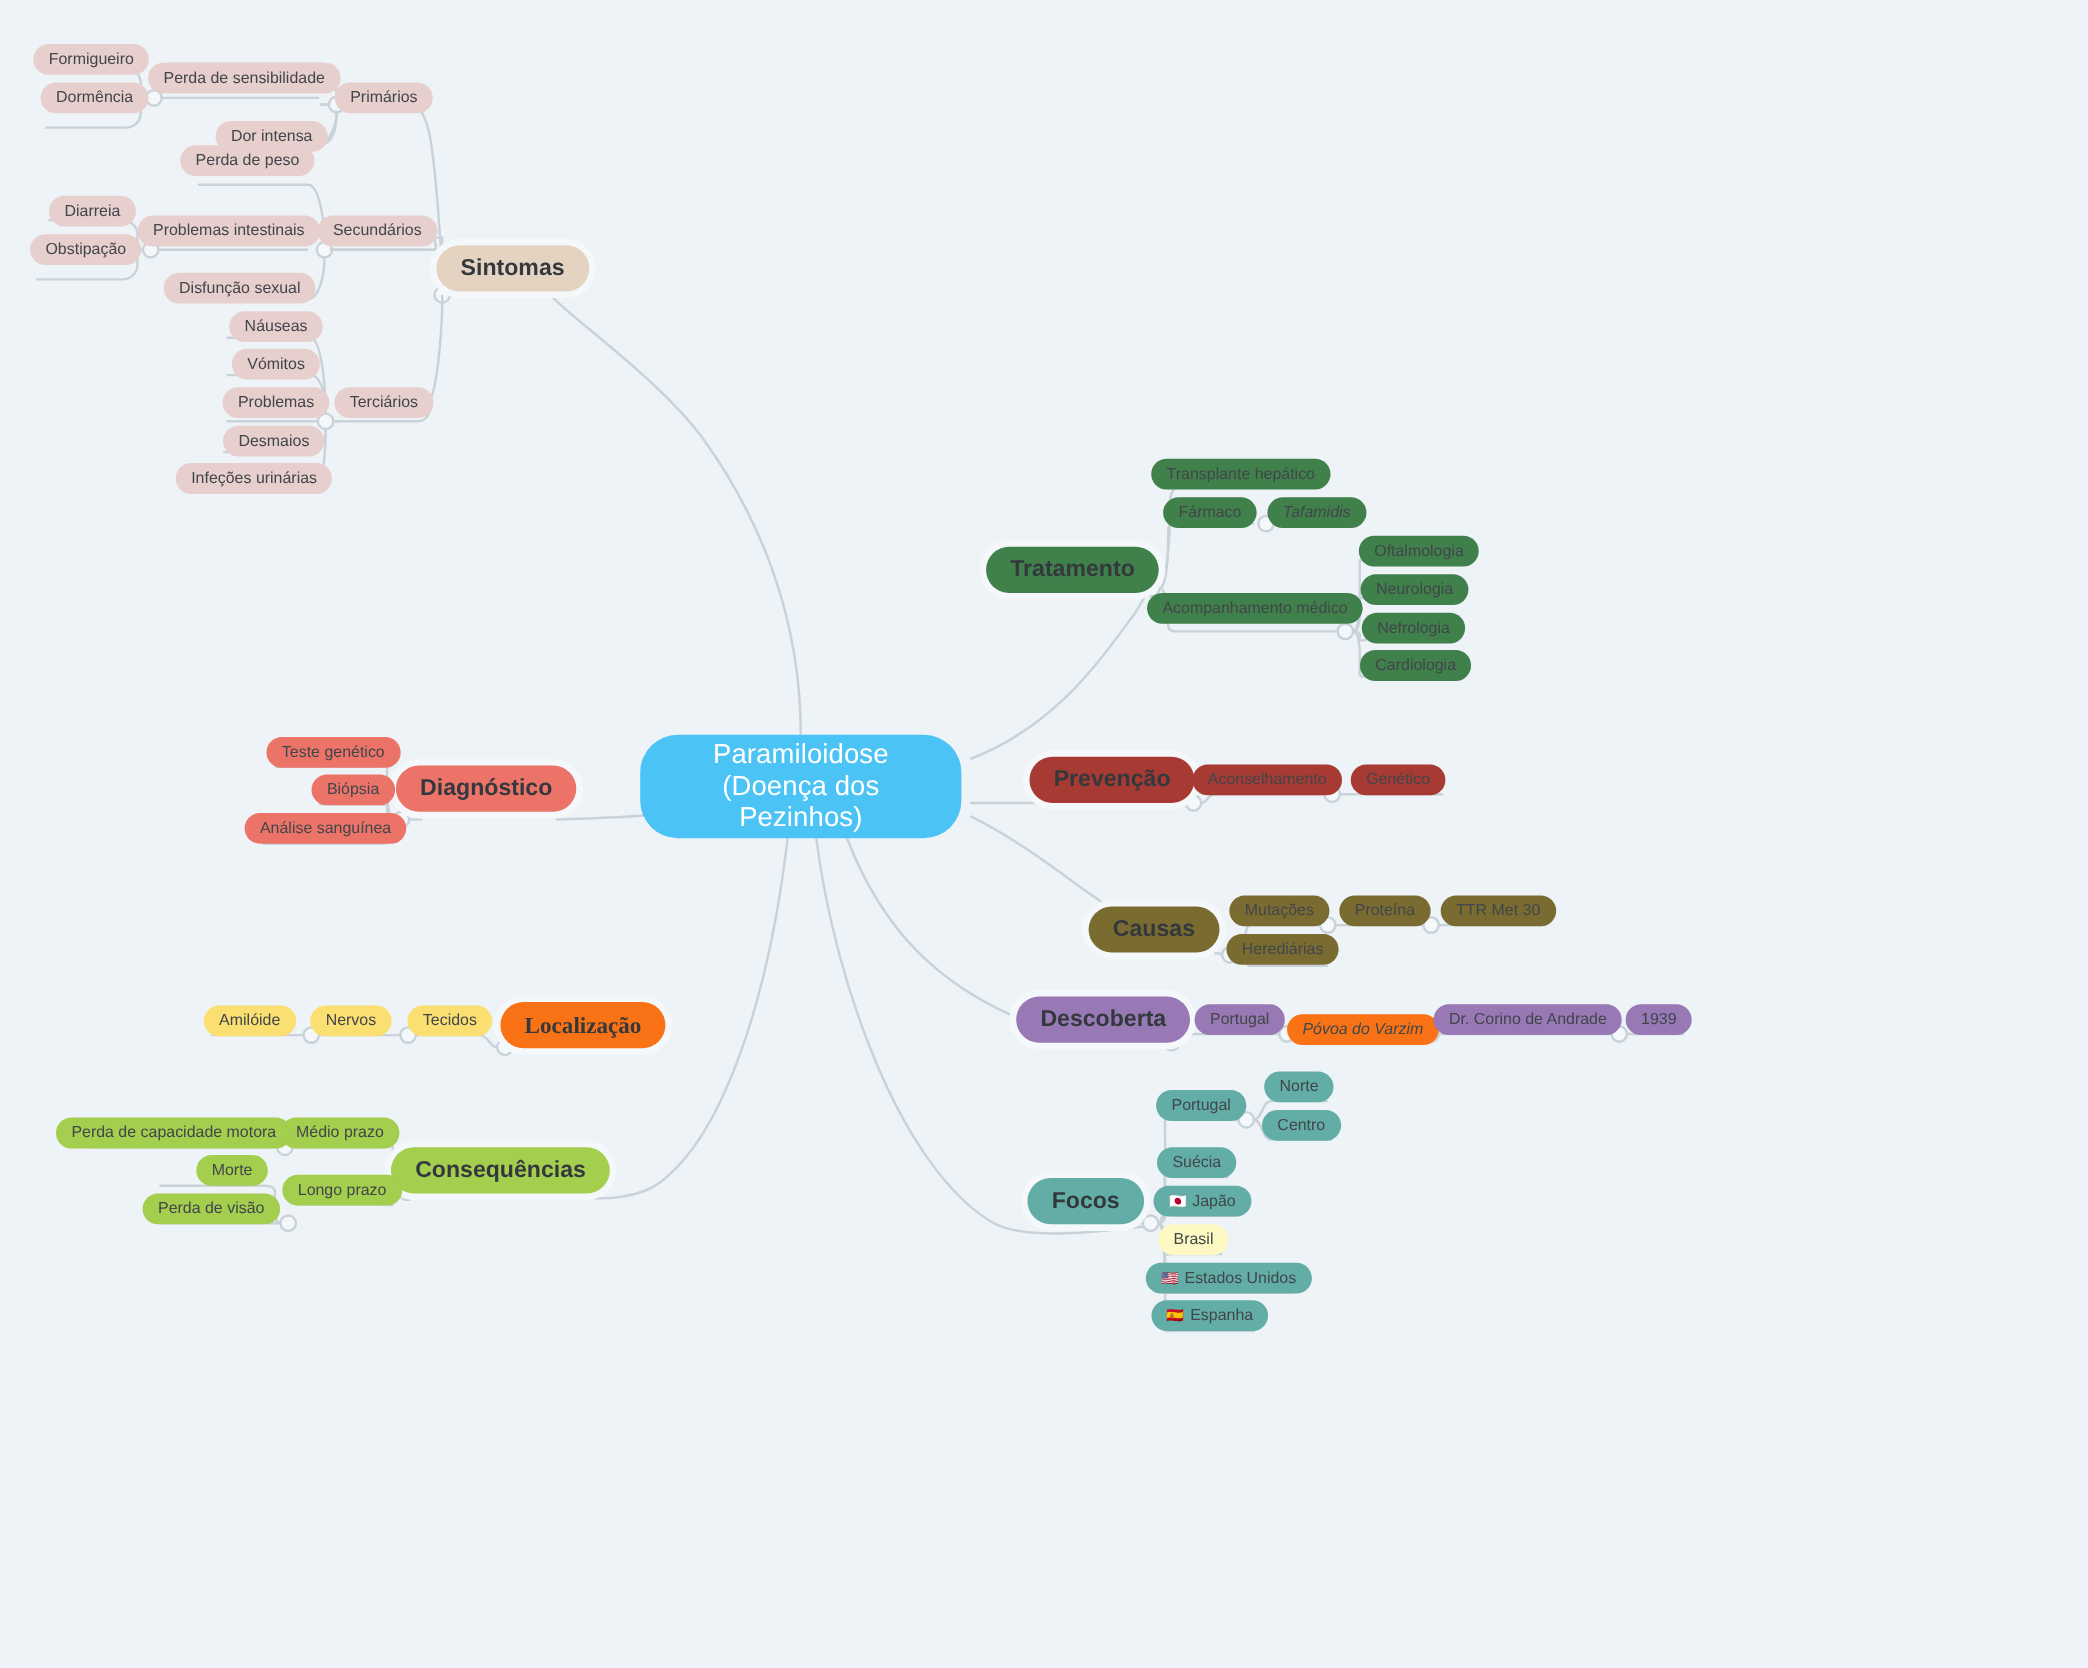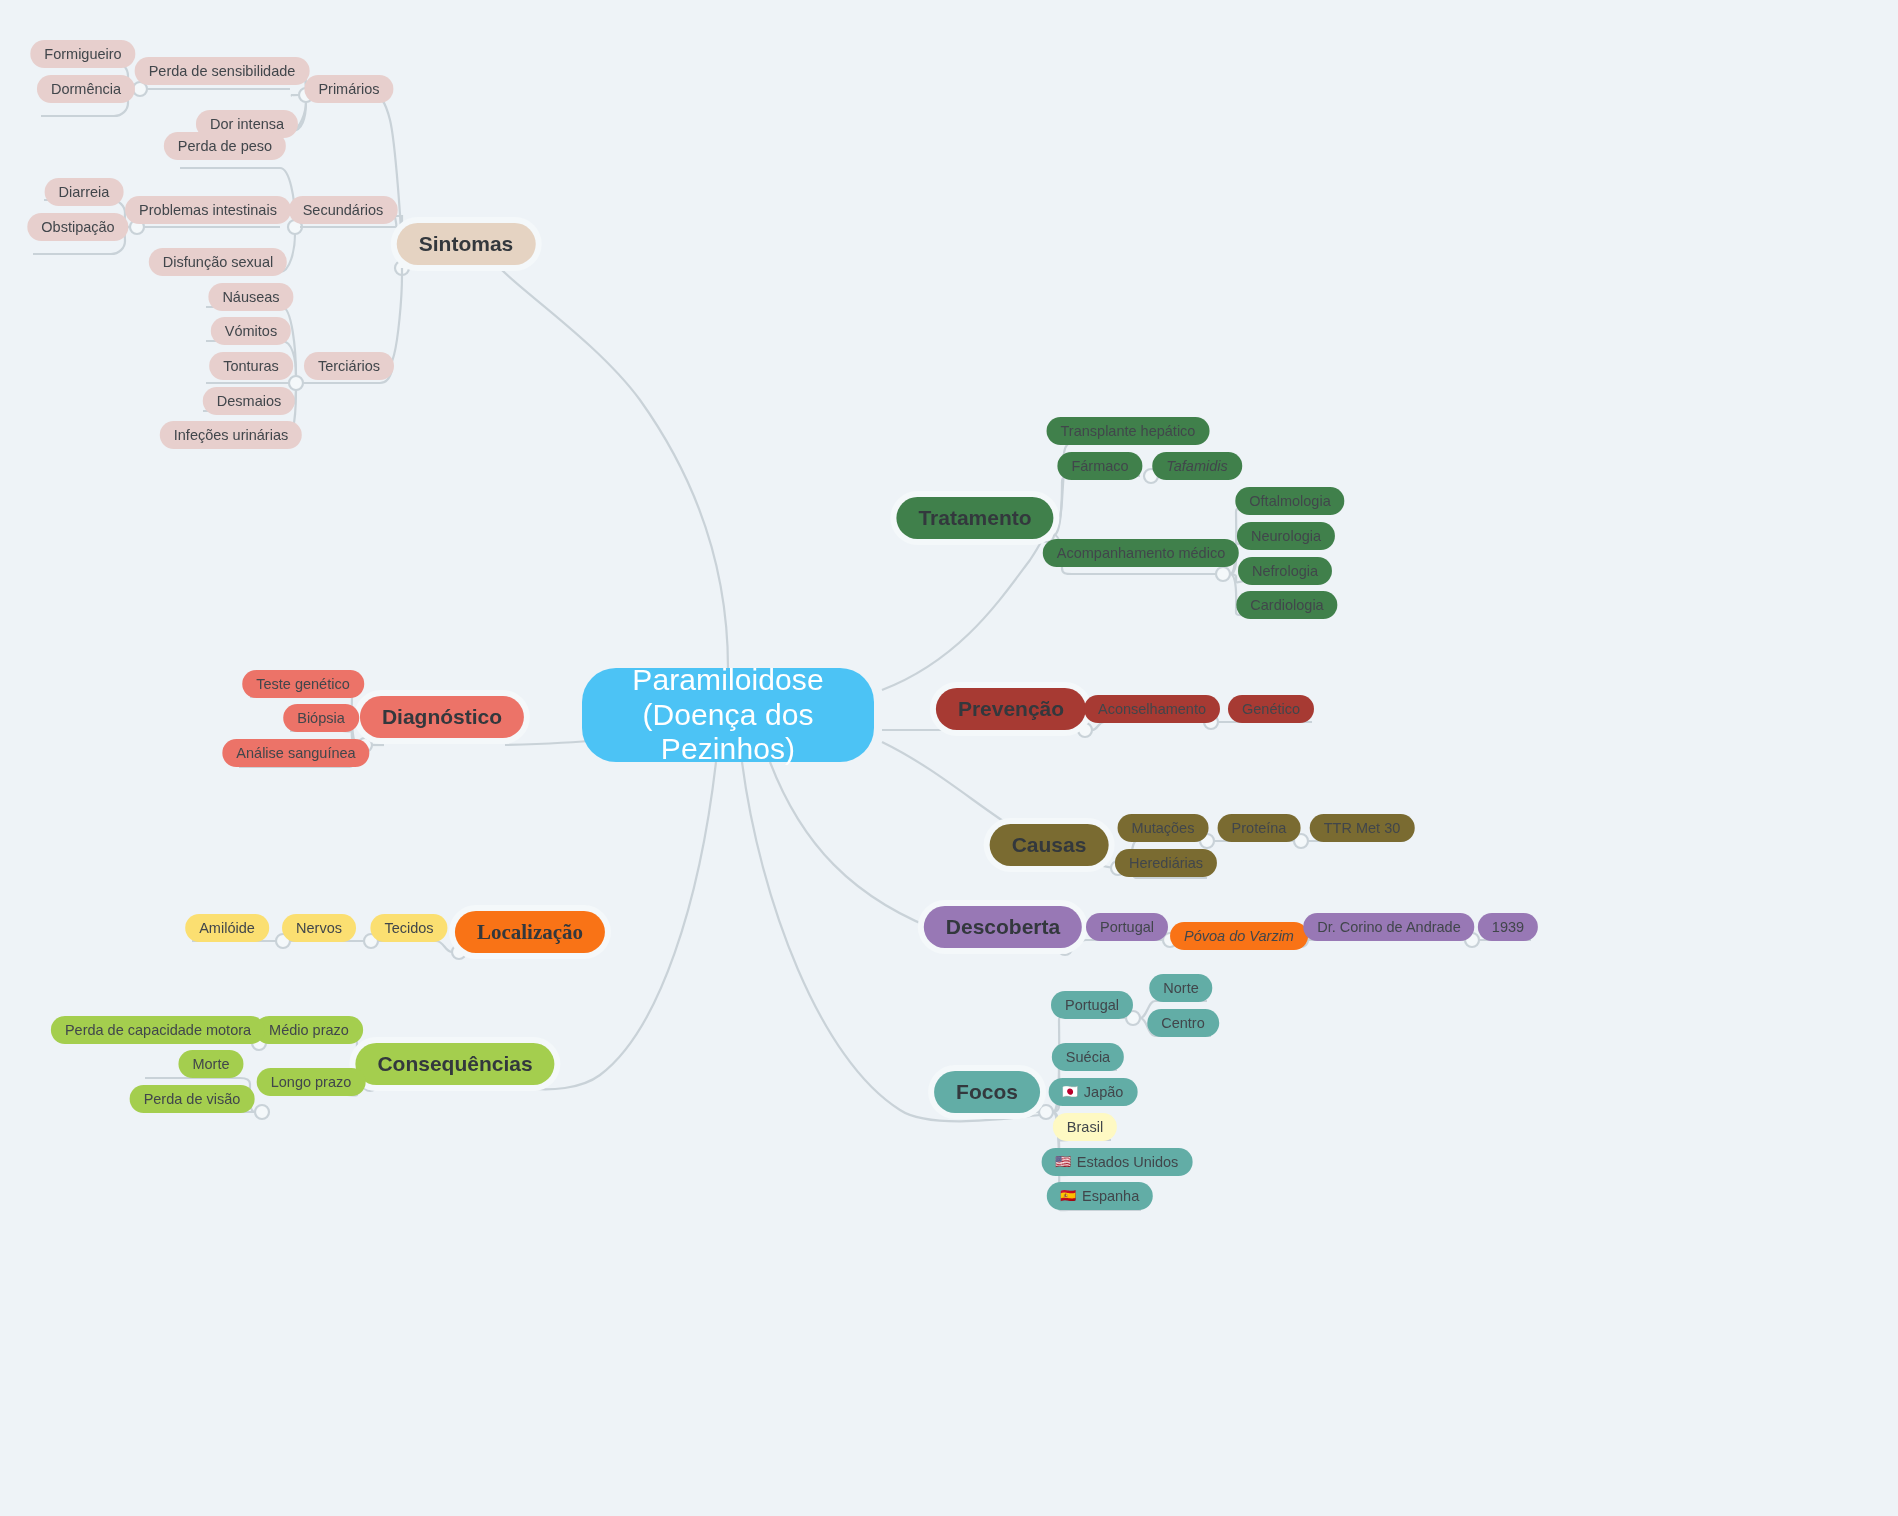--- a/index.html
+++ b/index.html
@@ -21,21 +21,21 @@
     box-sizing:border-box;
     border-radius:999px;
     white-space:nowrap;
     transform:translate(-50%,-50%);
     line-height:1.15;
     text-align:center;
   }
   
   .node.root{
     background:#4cc3f5;color:#ffffff;
-    font-size:30px;font-weight:400;
+    font-size:25px;font-weight:400;
     padding:0 26px;
     border-radius:34px;
     white-space:normal;
     letter-spacing:.1px;
   }
   
   .node.main{
     font-size:21px;font-weight:bold;color:#33383d;
     padding:0 22px;height:42px;
     box-shadow:0 0 0 6px #f4f8fa;
@@ -199,21 +199,21 @@
   <div class="node sub" style="left:343px;top:210px;background:#e7cfcd;">Secundários</div>
   <div class="node sub" style="left:225px;top:146px;background:#e7cfcd;">Perda de peso</div>
   <div class="node sub" style="left:208px;top:210px;background:#e7cfcd;">Problemas intestinais</div>
   <div class="node sub" style="left:84px;top:192px;background:#e7cfcd;">Diarreia</div>
   <div class="node sub" style="left:78px;top:227px;background:#e7cfcd;">Obstipação</div>
   <div class="node sub" style="left:218px;top:262px;background:#e7cfcd;">Disfunção sexual</div>
 
   <div class="node sub" style="left:349px;top:366px;background:#e7cfcd;">Terciários</div>
   <div class="node sub" style="left:251px;top:297px;background:#e7cfcd;">Náuseas</div>
   <div class="node sub" style="left:251px;top:331px;background:#e7cfcd;">Vómitos</div>
-  <div class="node sub" style="left:251px;top:366px;background:#e7cfcd;">Tonturas</div>
+  <div class="node sub" style="left:251px;top:366px;background:#e7cfcd;">Problemas</div>
   <div class="node sub" style="left:249px;top:401px;background:#e7cfcd;">Desmaios</div>
   <div class="node sub" style="left:231px;top:435px;background:#e7cfcd;">Infeções urinárias</div>
 
   <div class="node main" style="left:975px;top:518px;background:#40804b;">Tratamento</div>
   <div class="node sub" style="left:1128px;top:431px;background:#40804b;">Transplante hepático</div>
   <div class="node sub" style="left:1100px;top:466px;background:#40804b;">Fármaco</div>
   <div class="node sub italic" style="left:1197px;top:466px;background:#40804b;">Tafamidis</div>
   <div class="node sub" style="left:1141px;top:553px;background:#40804b;">Acompanhamento médico</div>
   <div class="node sub" style="left:1290px;top:501px;background:#40804b;">Oftalmologia</div>
   <div class="node sub" style="left:1286px;top:536px;background:#40804b;">Neurologia</div>

